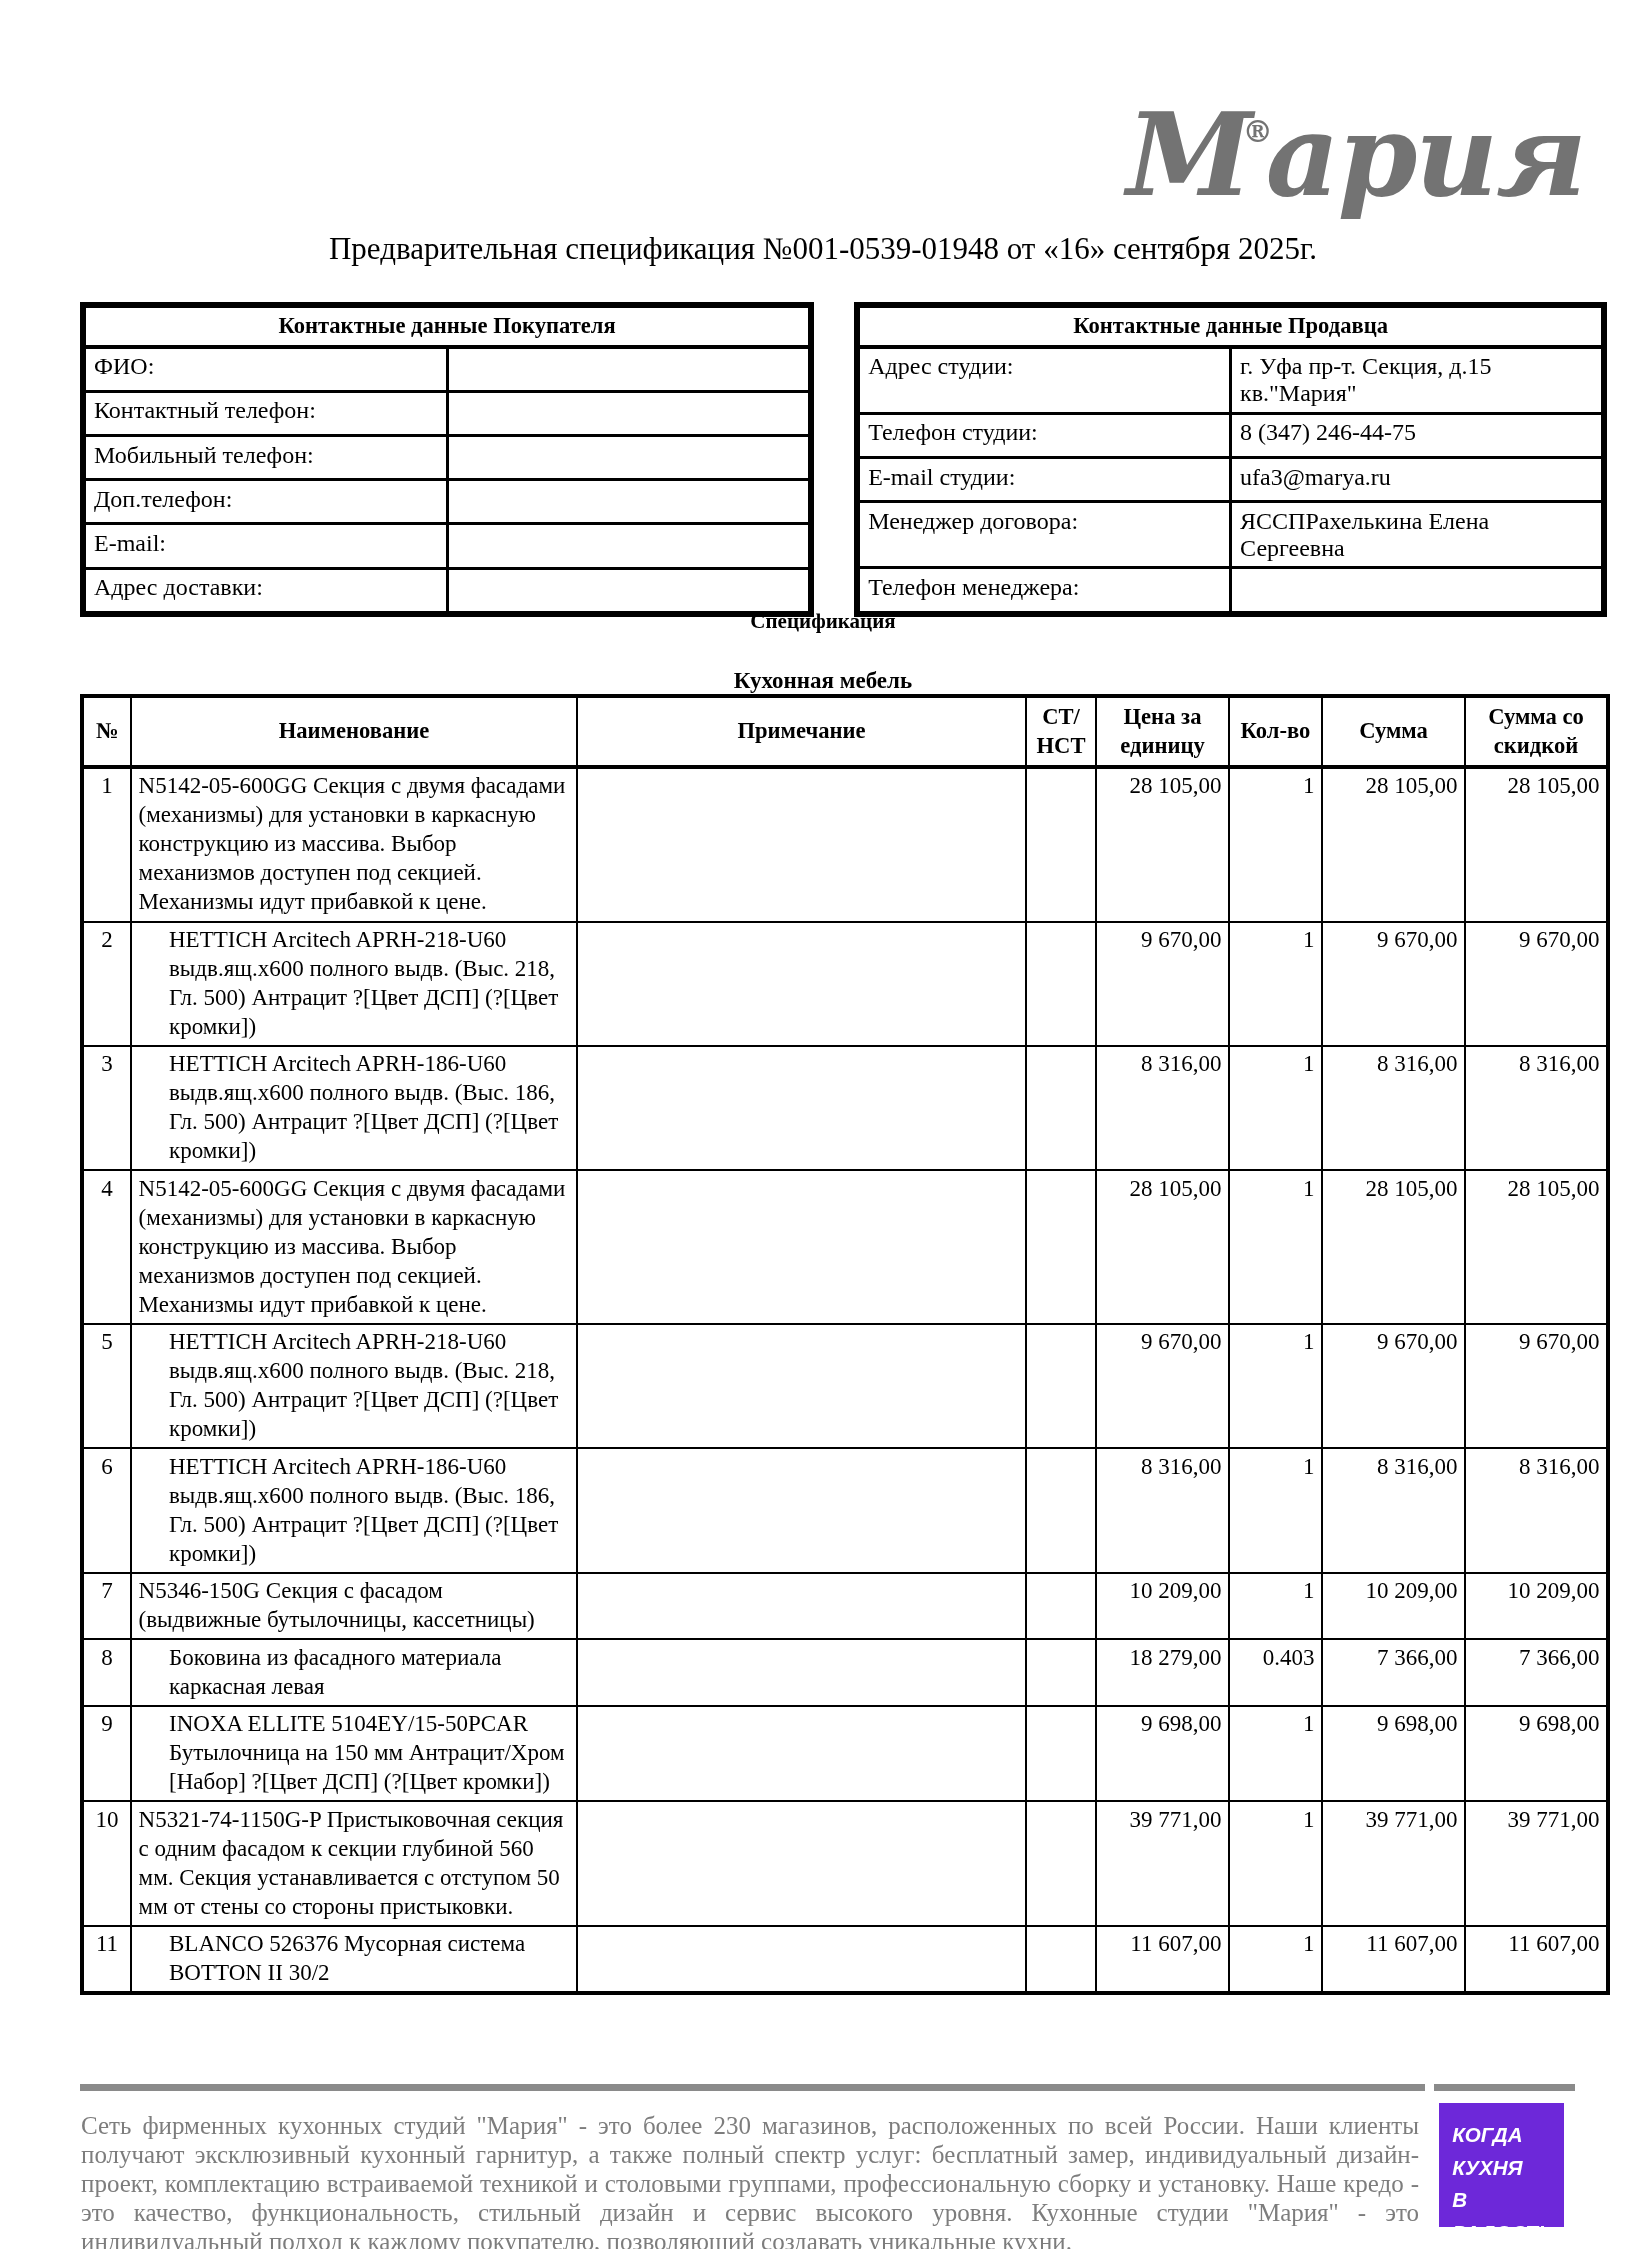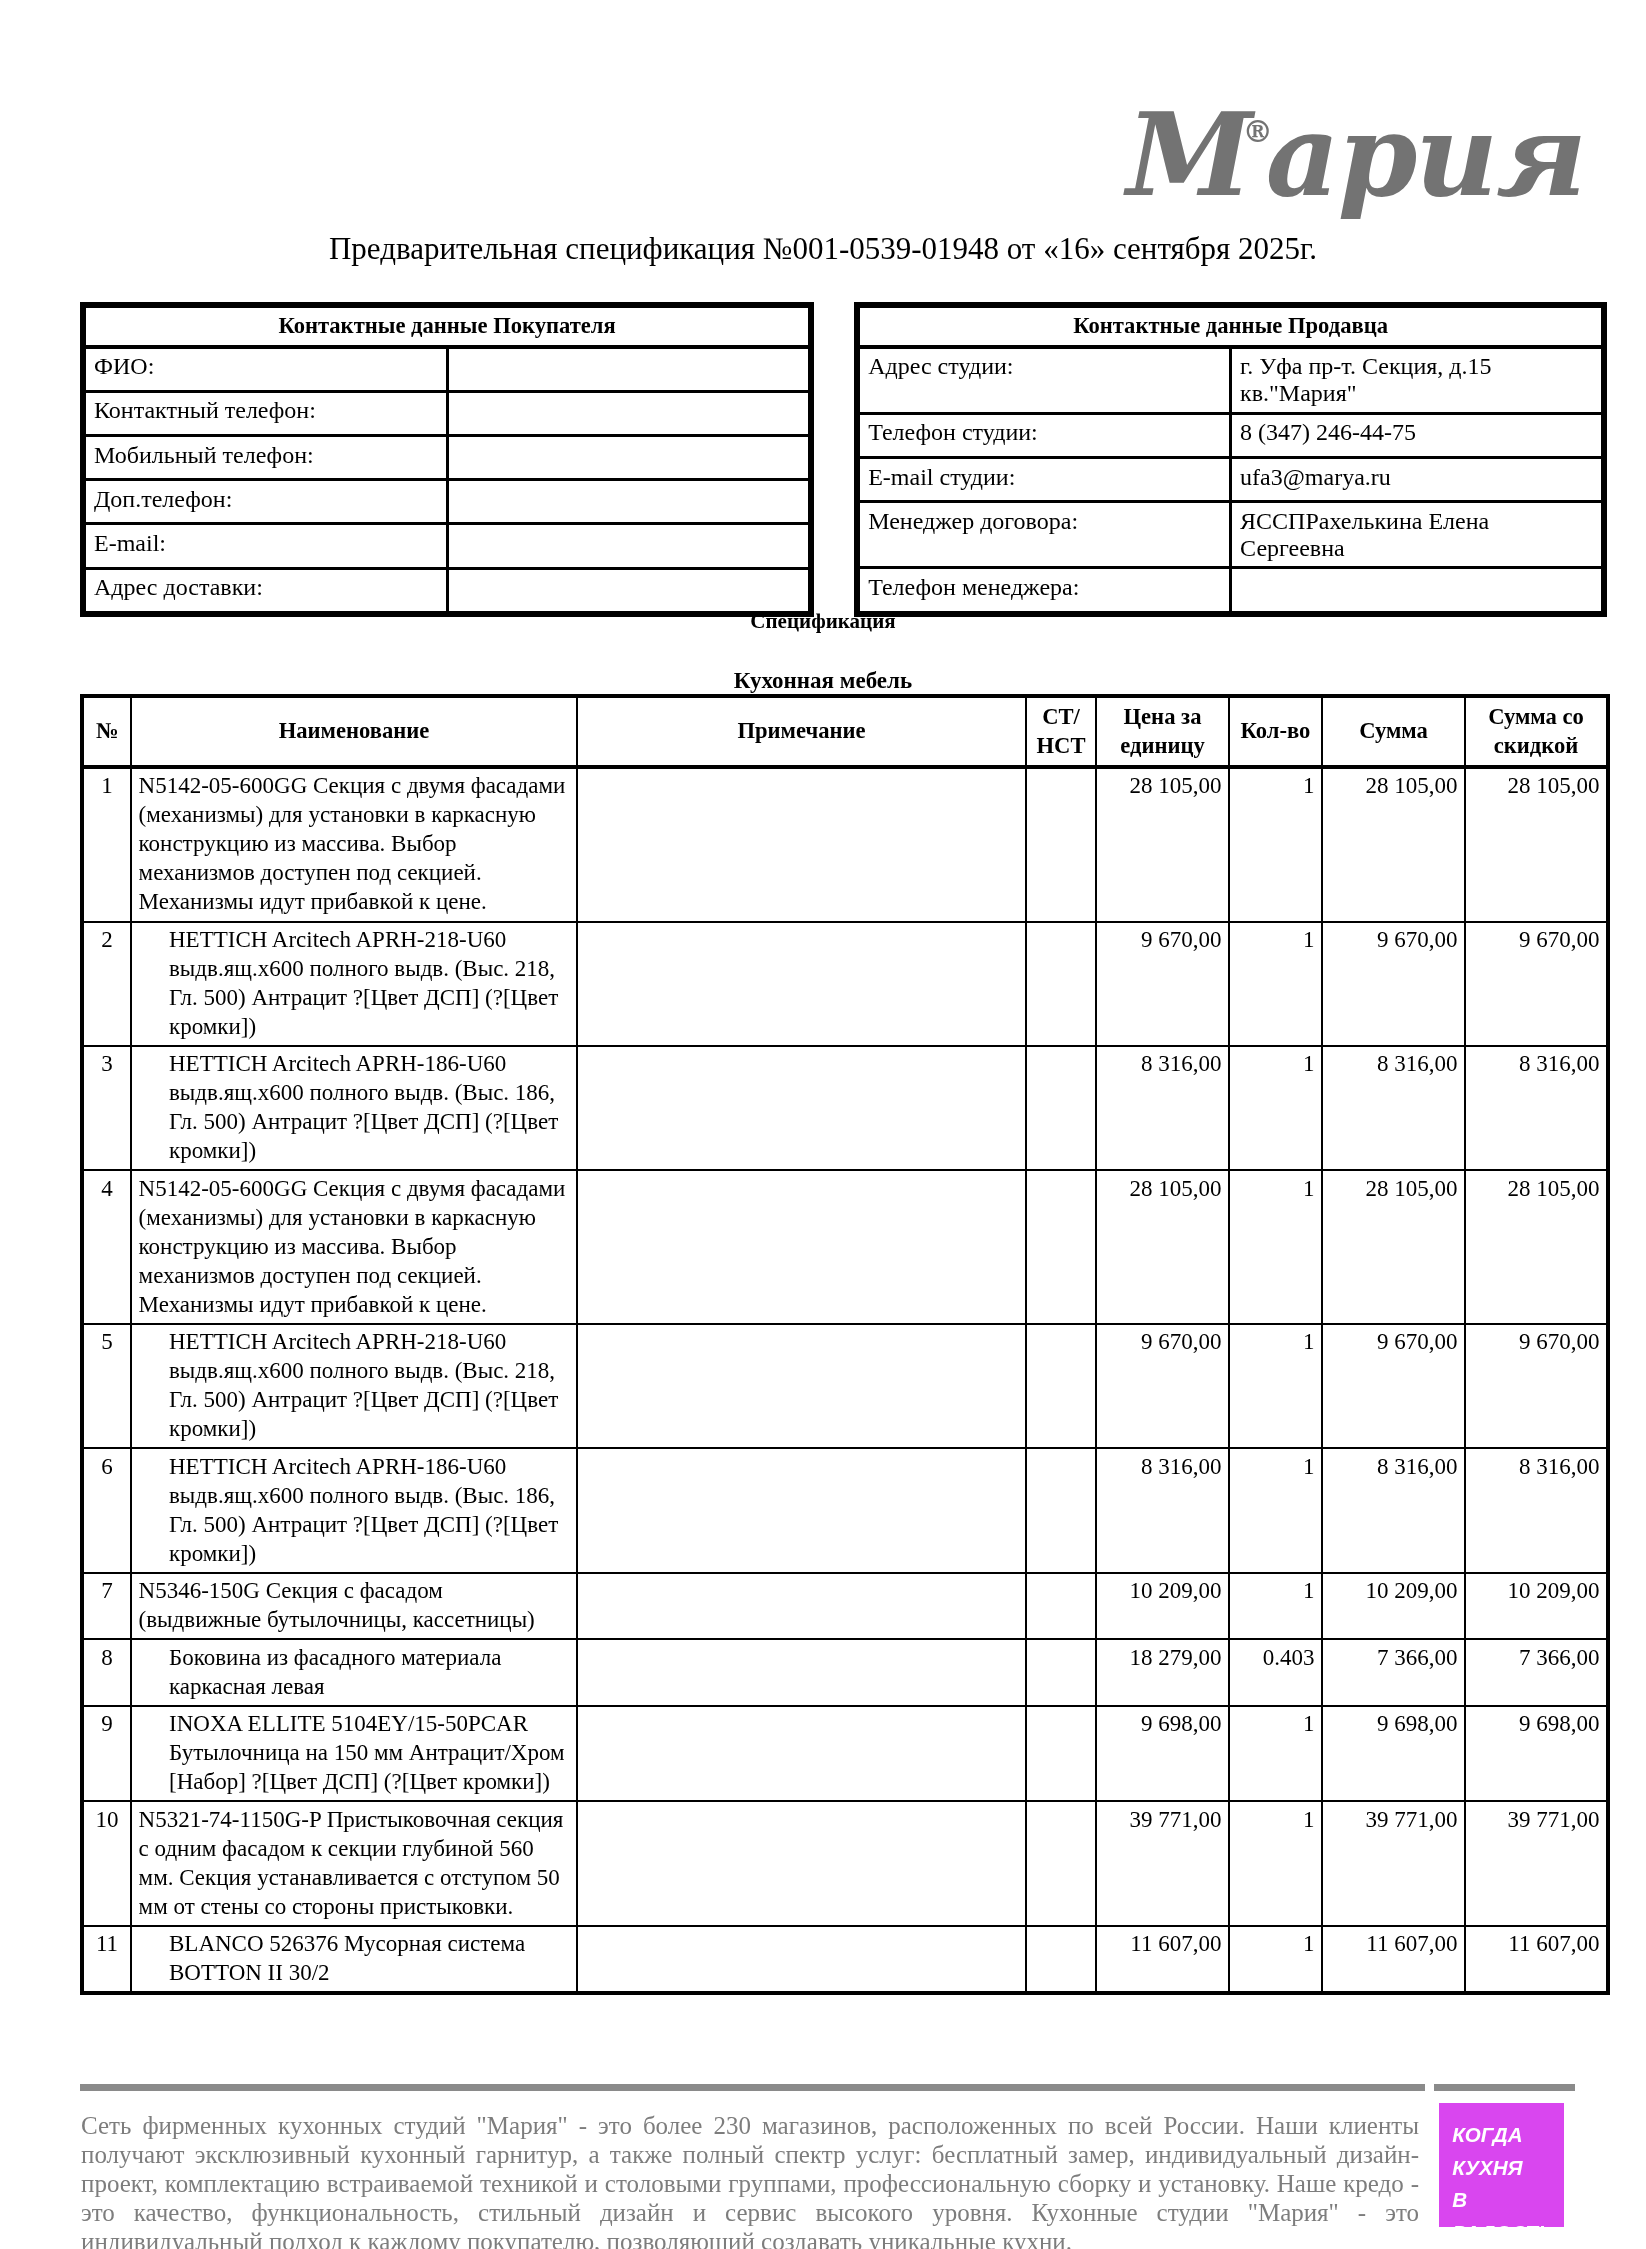--- a/index.html
+++ b/index.html
@@ -45,21 +45,21 @@
   td.col-num{text-align:center;padding-left:1.3px;padding-right:1.3px;}
   td.col-st_nst{padding:3.3px 1.3px;}
   td.col-price,td.col-qty,td.col-sum,td.col-sum_with_discount{text-align:right;padding-left:2.7px;padding-right:2.7px;}
   td.col-name.indent{padding-left:37px;}
 
   
   .divider-left{position:absolute;top:2084px;left:80px;width:1345px;height:7.3px;background:#8a8a8a;}
   .divider-right{position:absolute;top:2084px;left:1434px;width:141px;height:7.3px;background:#8a8a8a;}
   .footer-text{position:absolute;top:2111px;left:81px;width:1338px;
                font-size:25px;line-height:1.16;color:#7d7d7d;text-align:justify;}
-  .badge{position:absolute;top:2103px;left:1439px;width:125px;height:124px;background:#d946ef;
+  .badge{position:absolute;top:2103px;left:1439px;width:125px;height:124px;background:#6d28d9;
          box-sizing:border-box;padding:16px 0 0 13.3px;color:#fff;
          font-family:"Liberation Sans",sans-serif;font-weight:bold;font-style:italic;
          font-size:20.6px;line-height:1.58;letter-spacing:0px;}
 </style>
 </head>
 <body>
 
 <div class="page">
 
   <div class="logo-row">

